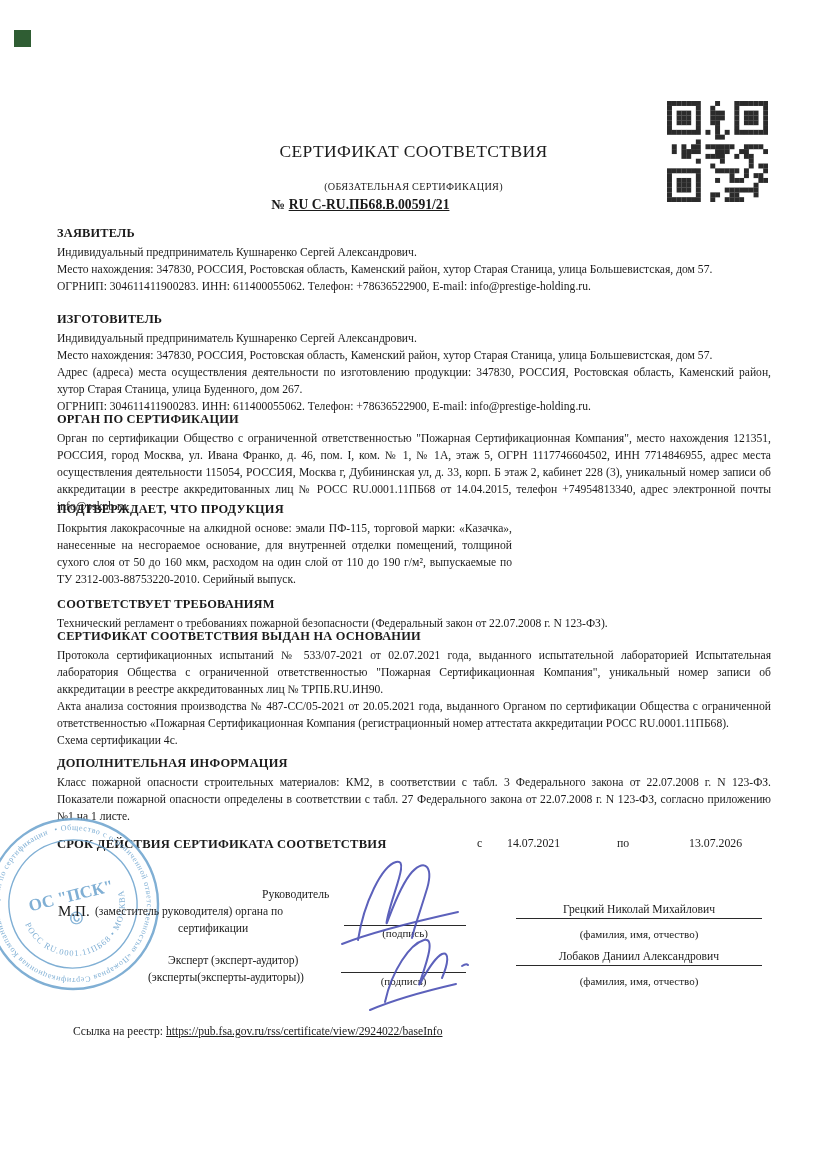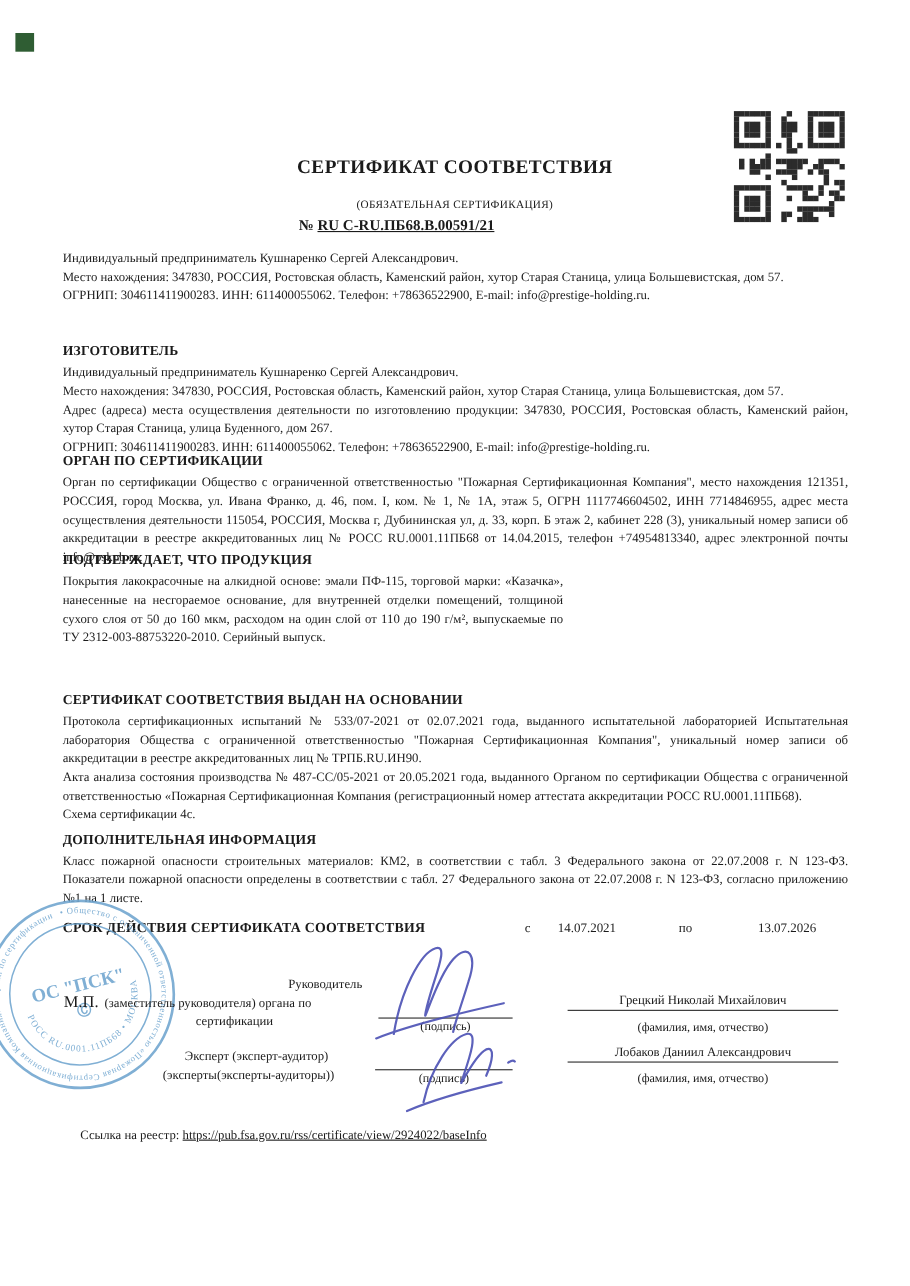--- a/index.html
+++ b/index.html
@@ -11,21 +11,21 @@
     font-family:"Liberation Serif","DejaVu Serif",serif;
     color:#1b1b1b;
     overflow:hidden;
   }
   .abs{position:absolute;}
   .sec{position:absolute;left:57px;width:714px;}
   .hdr{font-weight:bold;font-size:12.4px;letter-spacing:.2px;margin:0 0 3px 0;}
   .body-text{font-size:11.6px;line-height:17px;text-align:justify;margin:0;}
   .body-line{font-size:11.6px;line-height:17px;margin:0;}
   .center{text-align:center;}
-  .title{font-size:17.5px;font-weight:bold;letter-spacing:.4px;}
+  .title{font-size:17.5px;font-weight:normal;letter-spacing:.4px;}
   .subtitle{font-size:10.2px;letter-spacing:.3px;}
   .cert-no{font-size:13.6px;font-weight:bold;}
   .cert-no .num{text-decoration:underline;}
   .green-marker{width:17px;height:17px;background:#2f5d33;}
   .codes{position:absolute;left:475px;top:16px;width:240px;font-size:11.6px;}
   .code-row{display:flex;justify-content:space-between;}
   .sig-line{border-top:1.2px solid #2a2a2a;}
   .caption{font-size:11px;text-align:center;}
   .name-cell{font-size:11.6px;text-align:center;border-bottom:1.2px solid #2a2a2a;padding-bottom:2px;}
   .role{font-size:11.6px;line-height:17px;}
@@ -244,20 +244,21 @@
   </div>
   <div class="abs center" style="left:0;top:176px;width:827px;">
     <span class="subtitle">(ОБЯЗАТЕЛЬНАЯ СЕРТИФИКАЦИЯ)</span>
   </div>
   <div class="abs center cert-no" style="left:0;top:197px;width:721px;">
     <span>№</span>
     <span class="num">RU C-RU.ПБ68.В.00591/21</span>
   </div>
 
   <div class="sec" style="top:226px;">
+    <p class="hdr">ЗАЯВИТЕЛЬ</p>
     <p class="body-line">Индивидуальный предприниматель Кушнаренко Сергей Александрович.</p>
     <p class="body-text">Место нахождения: 347830, РОССИЯ, Ростовская область, Каменский район, хутор Старая Станица, улица Большевистская, дом 57.</p>
     <p class="body-line">ОГРНИП: 304611411900283. ИНН: 611400055062. Телефон: +78636522900, E-mail: info@prestige-holding.ru.</p>
   </div>
 
   <div class="sec" style="top:312px;">
     <p class="hdr">ИЗГОТОВИТЕЛЬ</p>
     <p class="body-line">Индивидуальный предприниматель Кушнаренко Сергей Александрович.</p>
     <p class="body-text">Место нахождения: 347830, РОССИЯ, Ростовская область, Каменский район, хутор Старая Станица, улица Большевистская, дом 57.</p>
     <p class="body-text">Адрес (адреса) места осуществления деятельности по изготовлению продукции: 347830, РОССИЯ, Ростовская область, Каменский район, хутор Старая Станица, улица Буденного, дом 267.</p>
@@ -267,20 +268,24 @@
   <div class="sec" style="top:412px;">
     <p class="hdr">ОРГАН ПО СЕРТИФИКАЦИИ</p>
     <p class="body-text">Орган по сертификации Общество с ограниченной ответственностью "Пожарная Сертификационная Компания", место нахождения 121351, РОССИЯ, город Москва, ул. Ивана Франко, д. 46, пом. I, ком. № 1, № 1А, этаж 5, ОГРН  1117746604502, ИНН  7714846955, адрес места осуществления деятельности 115054, РОССИЯ, Москва г, Дубининская ул, д. 33, корп. Б этаж 2, кабинет 228 (3), уникальный номер записи об аккредитации в реестре аккредитованных лиц № РОСС RU.0001.11ПБ68 от 14.04.2015, телефон +74954813340, адрес электронной почты info@pskpb.ru.</p>
   </div>
 
   <div class="sec" style="top:502px;height:92px;">
     <p class="hdr">ПОДТВЕРЖДАЕТ, ЧТО ПРОДУКЦИЯ</p>
     <p class="body-text" style="width:455px;">Покрытия лакокрасочные на алкидной основе: эмали ПФ-115, торговой марки: «Казачка», нанесенные на несгораемое основание, для внутренней отделки помещений, толщиной сухого слоя от 50 до 160 мкм, расходом на один слой от 110 до 190 г/м², выпускаемые по ТУ 2312-003-88753220-2010. Серийный выпуск.</p>
   </div>
 
+  <div class="sec" style="top:597px;">
+    <p class="hdr">СООТВЕТСТВУЕТ ТРЕБОВАНИЯМ</p>
+    <p class="body-line">Технический регламент о требованиях пожарной безопасности (Федеральный закон от 22.07.2008 г. N 123-ФЗ).</p>
+  </div>
 
   <div class="sec" style="top:629px;">
     <p class="hdr">СЕРТИФИКАТ СООТВЕТСТВИЯ ВЫДАН НА ОСНОВАНИИ</p>
     <p class="body-text">Протокола сертификационных испытаний № 533/07-2021 от 02.07.2021 года, выданного испытательной лабораторией Испытательная лаборатория Общества с ограниченной ответственностью "Пожарная Сертификационная Компания", уникальный номер записи об аккредитации в реестре аккредитованных лиц № ТРПБ.RU.ИН90.</p>
     <p class="body-text">Акта анализа состояния производства № 487-СС/05-2021 от 20.05.2021 года, выданного Органом по сертификации Общества с ограниченной ответственностью «Пожарная Сертификационная Компания (регистрационный номер аттестата аккредитации РОСС RU.0001.11ПБ68).</p>
     <p class="body-line">Схема сертификации 4с.</p>
   </div>
 
   <div class="sec" style="top:756px;">
     <p class="hdr">ДОПОЛНИТЕЛЬНАЯ ИНФОРМАЦИЯ</p>

